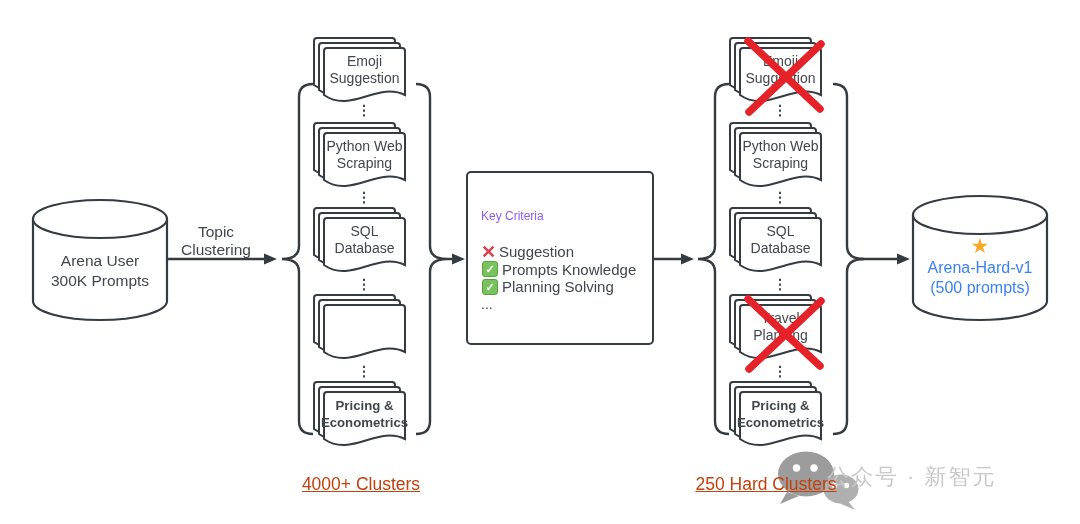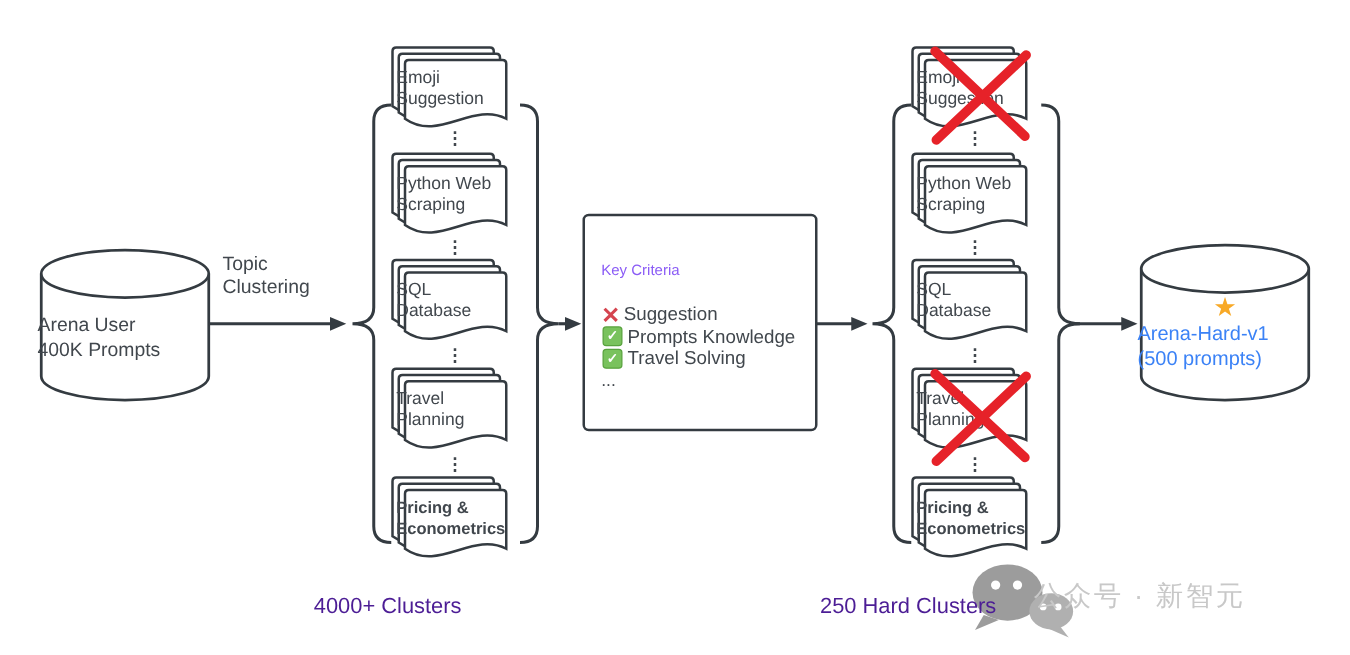--- a/index.html
+++ b/index.html
@@ -3,25 +3,25 @@
 <meta charset="utf-8">
 <style>
   html,body{margin:0;padding:0;background:#ffffff;}
   #stage{
     position:relative;width:1080px;height:524px;background:#ffffff;overflow:hidden;
     font-family:"Liberation Sans", sans-serif;color:#41474d;
   }
   #stage svg{position:absolute;left:0;top:0;}
   .abs{position:absolute;}
   .pre{white-space:pre-line;}
-  .ctr{text-align:left;}
+  .ctr{text-align:center;}
   .cardlabel{width:95px;font-size:14px;line-height:17.2px;color:#41474d;}
   .cardlabel.small{font-size:13.2px;line-height:16.5px;font-weight:bold;}
   .dots{width:16px;font-size:14px;line-height:15px;color:#41474d;font-weight:700;text-align:center;letter-spacing:0;}
-  .caption{width:220px;font-size:17.5px;color:#4c1d95;}
+  .caption{width:220px;font-size:17.5px;color:#c2410c;text-decoration:underline;}
   .cyltext{width:140px;font-size:15.5px;line-height:19.5px;color:#41474d;}
   .cyltext2{width:140px;font-size:16px;line-height:20px;color:#3b82f6;}
   .kbox{
     box-sizing:border-box;width:188px;height:174px;background:#ffffff;
     border:2px solid #343b41;border-radius:5px;
   }
   .ktitle{font-size:12px;color:#8b5cf6;}
   .krow{display:flex;align-items:center;height:17.6px;font-size:15px;color:#41474d;}
   .kx{display:inline-block;width:17px;font-size:18px;line-height:16px;font-weight:700;color:#d5444f;margin-right:1px;}
   .kcheck{
@@ -106,33 +106,31 @@
     <circle cx="21.5" cy="20" r="3.7" fill="#ffffff"></circle>
     <circle cx="39" cy="20" r="3.7" fill="#ffffff"></circle>
     <ellipse cx="66" cy="41" rx="17.5" ry="14.5" fill="#b0b0b0"></ellipse>
     <path d="M73 53 L80 62 L64 55 Z" fill="#b0b0b0"></path>
     <circle cx="59.5" cy="37.5" r="2.7" fill="#ffffff"></circle>
     <circle cx="71.5" cy="37.5" r="2.7" fill="#ffffff"></circle>
   </svg>
   <div class="abs wm-text z2" style="left:827px;top:462px">公众号 · 新智元</div>
 
   <div class="abs cyltext pre ctr z3" style="left:30px;top:251px">Arena User
-400K Prompts</div>
+300K Prompts</div>
 
-  <div class="abs pre ctr z3" style="left:166px;top:203px;width:100px;font-size:15.5px;line-height:17.5px;margin-left:12px;">Topic
+  <div class="abs pre ctr z3" style="left:166px;top:223px;width:100px;font-size:15.5px;line-height:17.5px;">Topic
 Clustering</div>
 
   <div class="abs cardlabel pre ctr z3" style="left:317px;top:53px">Emoji
 Suggestion</div>
   <div class="abs cardlabel pre ctr z3" style="left:317px;top:138px">Python Web
 Scraping</div>
   <div class="abs cardlabel pre ctr z3" style="left:317px;top:223px">SQL
 Database</div>
-  <div class="abs cardlabel pre ctr z3" style="left:317px;top:310px">Travel
-Planning</div>
   <div class="abs cardlabel small pre ctr z3" style="left:317px;top:398px">Pricing &amp;
 Econometrics</div>
 
   <div class="abs dots z3" style="left:356px;top:103px">⋮</div>
   <div class="abs dots z3" style="left:356px;top:190px">⋮</div>
   <div class="abs dots z3" style="left:356px;top:277px">⋮</div>
   <div class="abs dots z3" style="left:356px;top:364px">⋮</div>
 
   <div class="abs kbox z3" style="left:466px;top:171px">
     <div class="abs ktitle" style="left:13px;top:36px">Key Criteria</div>
@@ -140,21 +138,21 @@
       <div class="krow">
         <span class="kx">✕</span>
         <span>Suggestion</span>
       </div>
       <div class="krow">
         <span class="kcheck">✓</span>
         <span>Prompts Knowledge</span>
       </div>
       <div class="krow">
         <span class="kcheck">✓</span>
-        <span>Travel Solving</span>
+        <span>Planning Solving</span>
       </div>
       <div class="kmore">...</div>
     </div>
   </div>
 
   <div class="abs cardlabel pre ctr z3" style="left:733px;top:53px">Emoji
 Suggestion</div>
   <div class="abs cardlabel pre ctr z3" style="left:733px;top:138px">Python Web
 Scraping</div>
   <div class="abs cardlabel pre ctr z3" style="left:733px;top:223px">SQL

